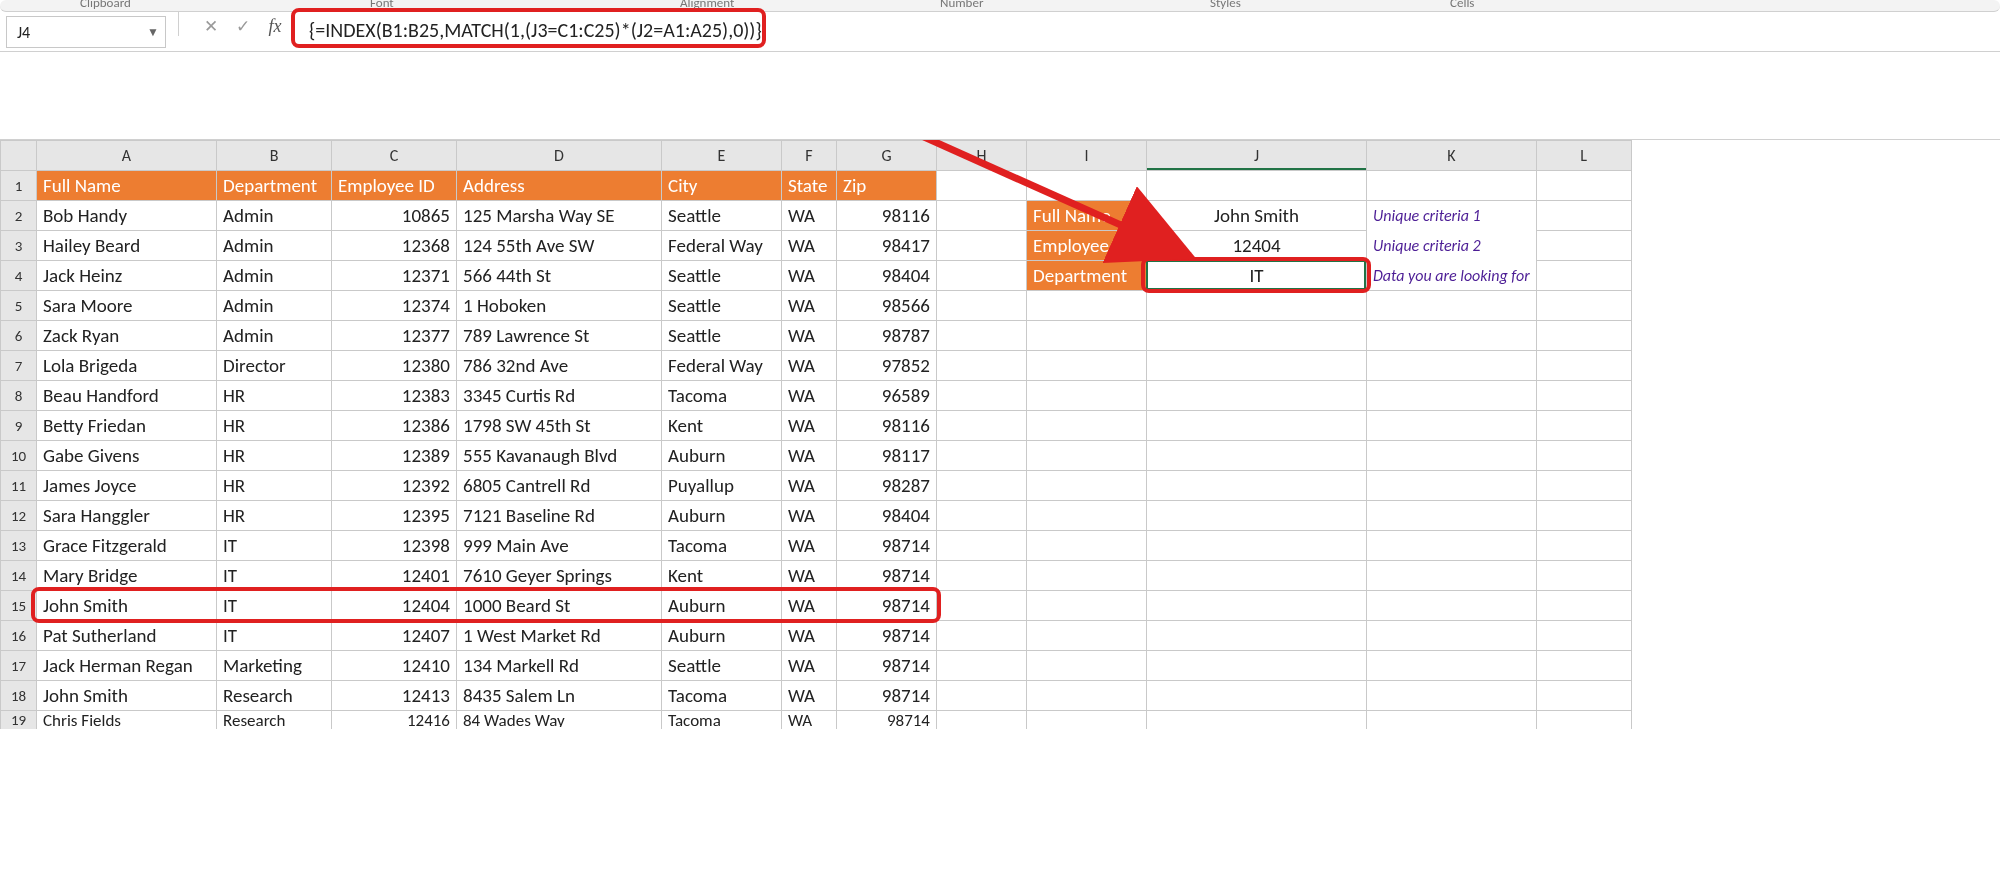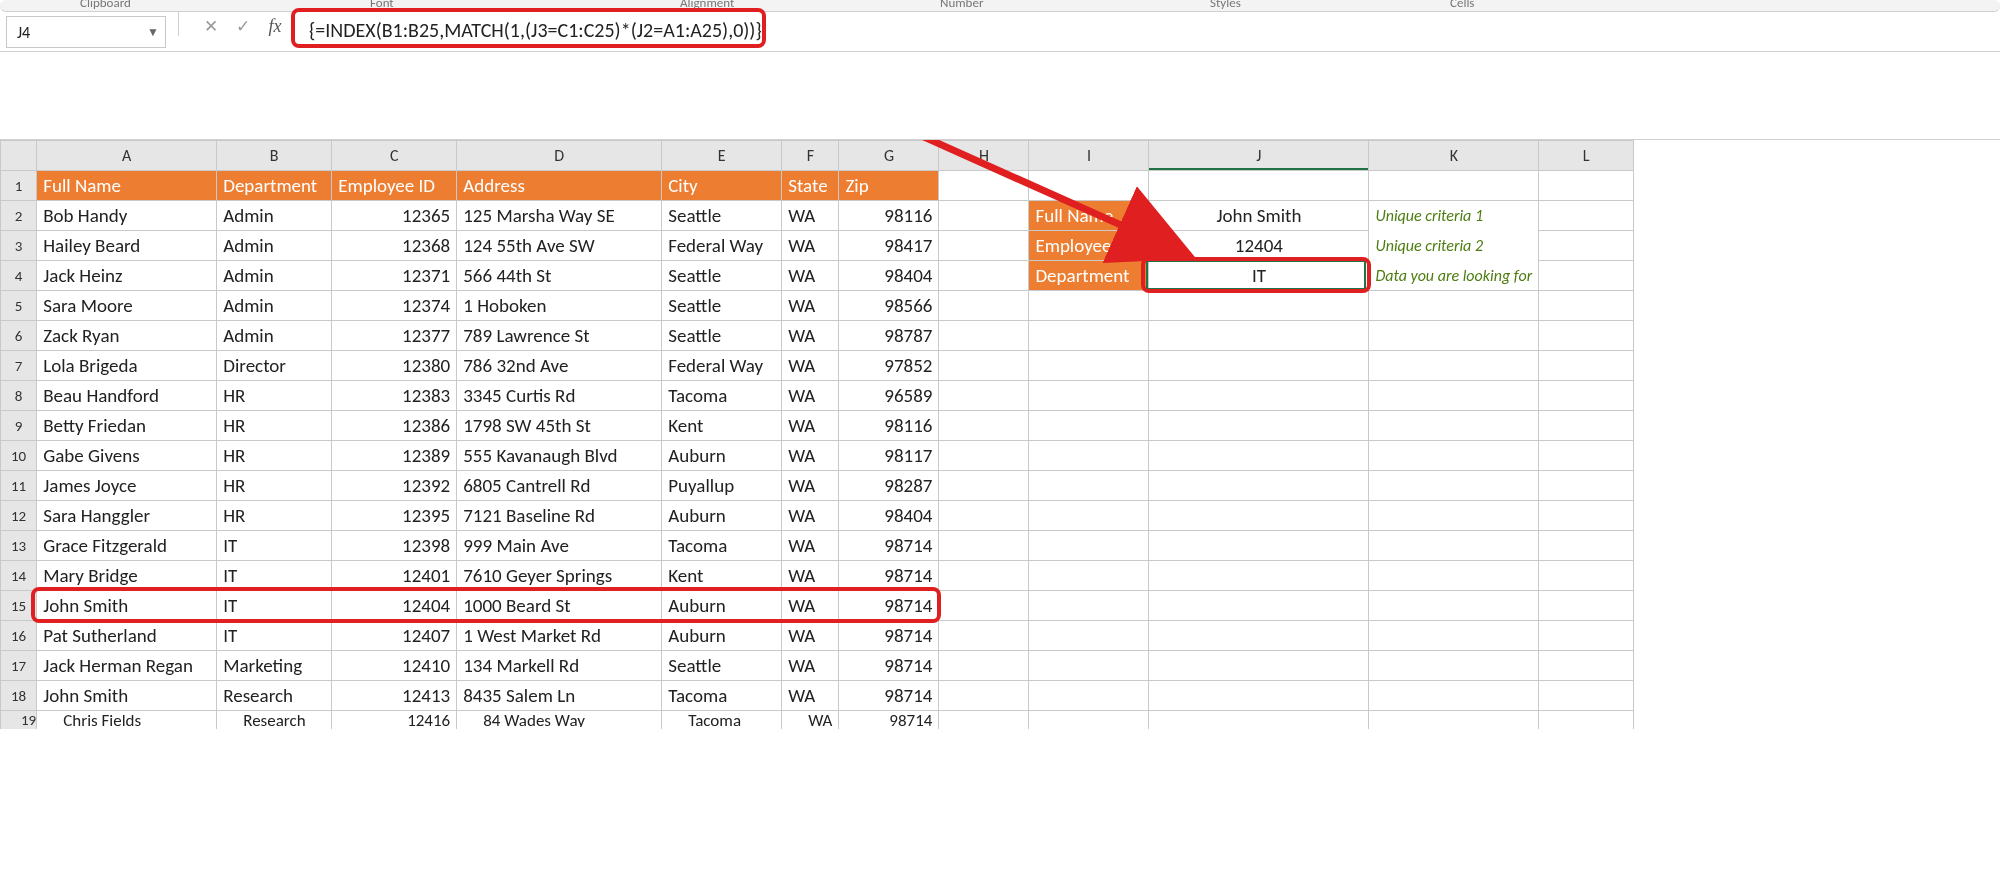--- a/index.html
+++ b/index.html
@@ -139,25 +139,25 @@
     z-index:5;
   }
   
   svg.arrow-layer {
     position:absolute; top:0; left:0;
     pointer-events:none;
     z-index:6;
   }
   .italic-note {
     font-style: italic;
-    color:#4d7c0f;
+    color:#4c1d95;
     font-size:16px;
   }
   .col-select-hint { box-shadow: inset 0 -2px 0 #217346; }
-  .cut-row td { border-bottom: 0 !important; padding-left: 20px; }
+  .cut-row td { border-bottom: 0 !important; }
 </style>
 </head>
 <body>
 
 <div class="ribbon-strip">
   <span class="ribbon-label" style="left:80px">Clipboard</span>
   <span class="ribbon-label" style="left:370px">Font</span>
   <span class="ribbon-label" style="left:680px">Alignment</span>
   <span class="ribbon-label" style="left:940px">Number</span>
   <span class="ribbon-label" style="left:1210px">Styles</span>
@@ -263,21 +263,21 @@
     </tr>
   <tr>
           <td class="row-h">2</td>
           <td>
             <div class="cell">Bob Handy</div>
           </td>
           <td>
             <div class="cell">Admin</div>
           </td>
           <td>
-            <div class="cell r">12365</div>
+            <div class="cell r">10865</div>
           </td>
           <td>
             <div class="cell">125 Marsha Way SE</div>
           </td>
           <td>
             <div class="cell">Seattle</div>
           </td>
           <td>
             <div class="cell">WA</div>
           </td>

